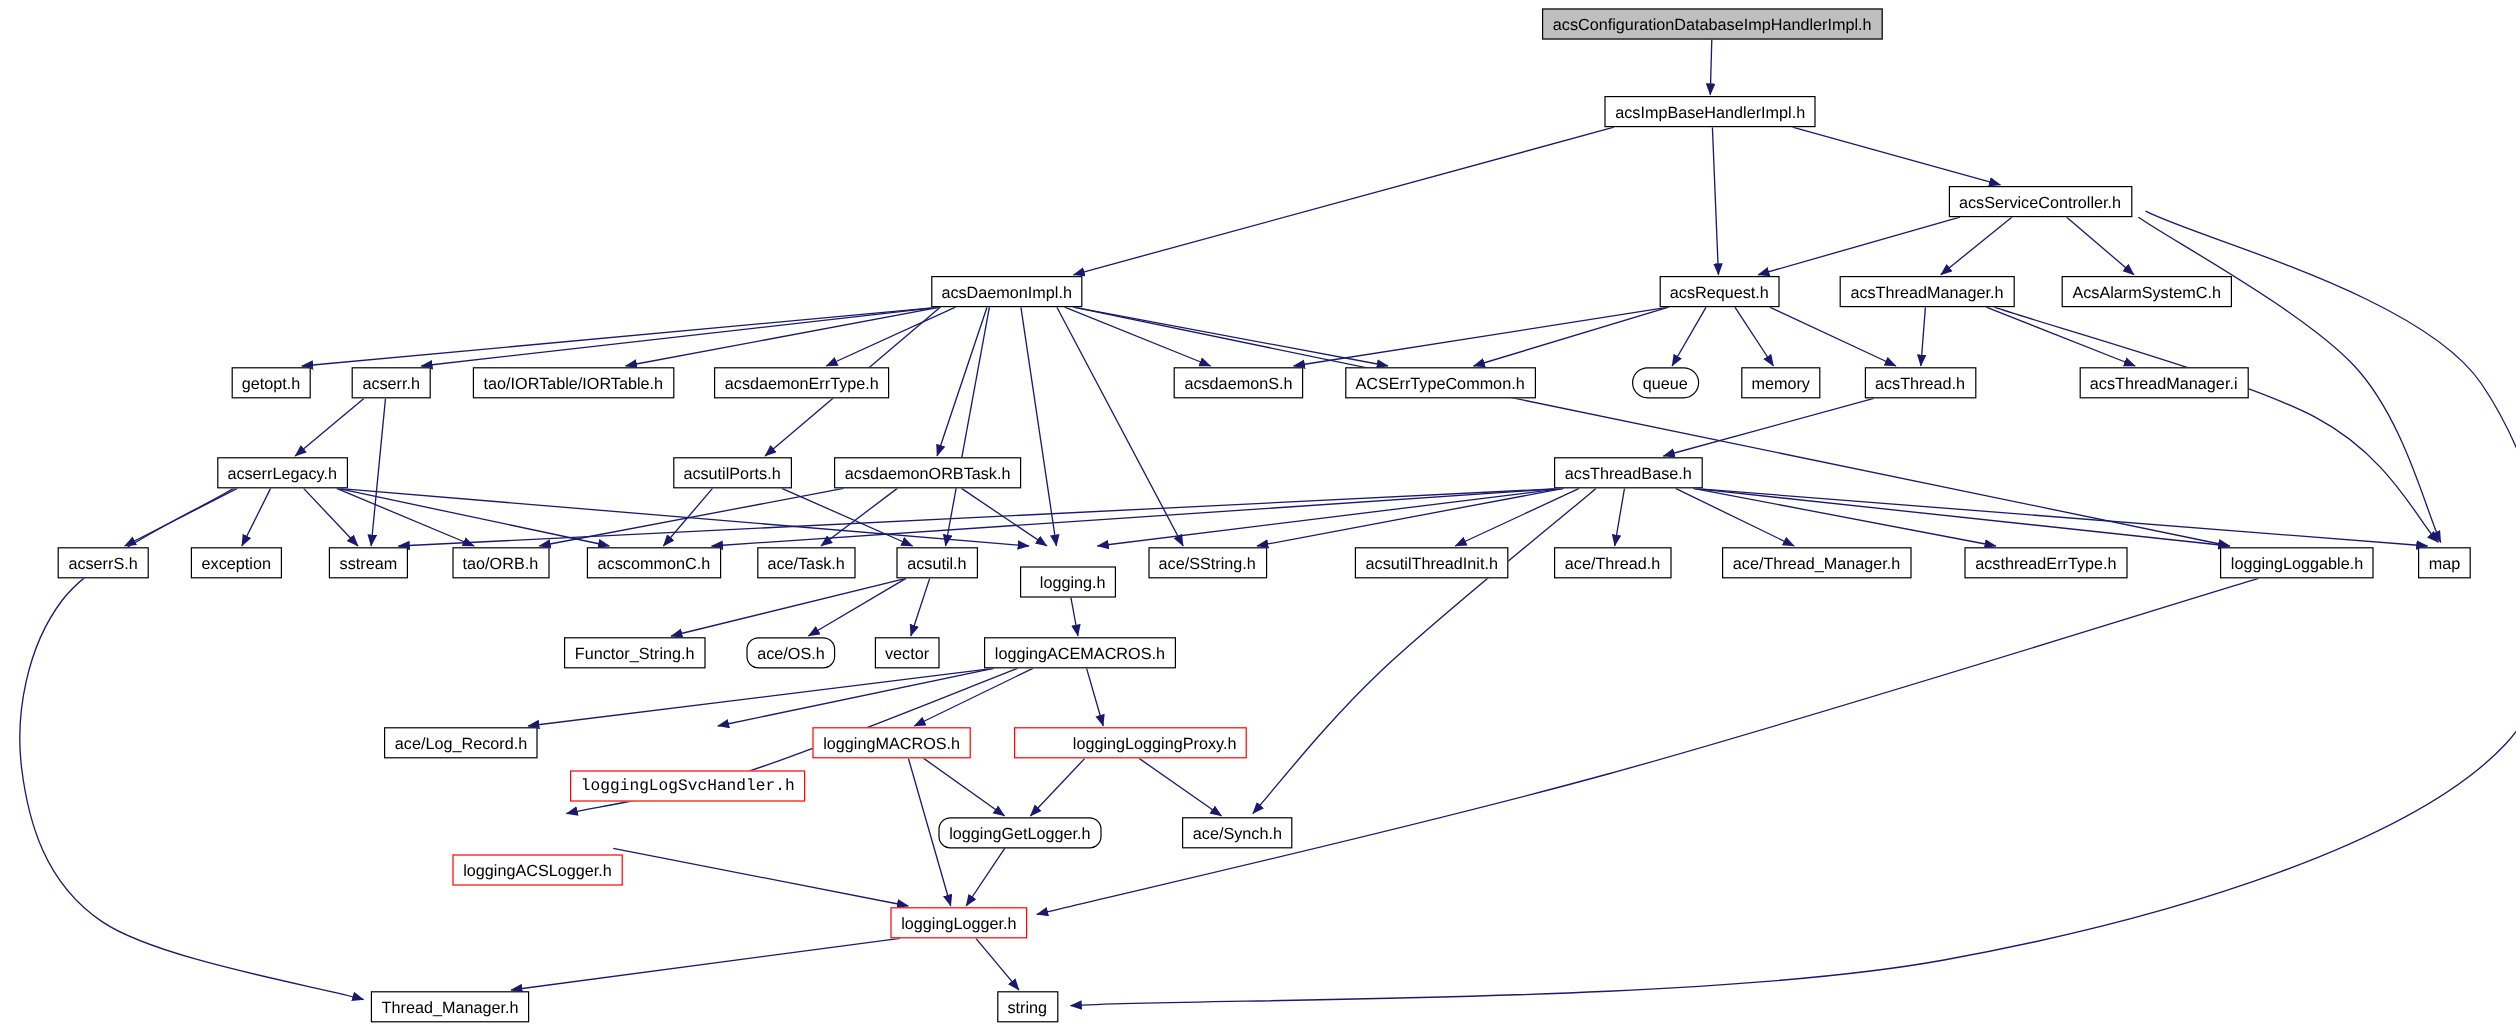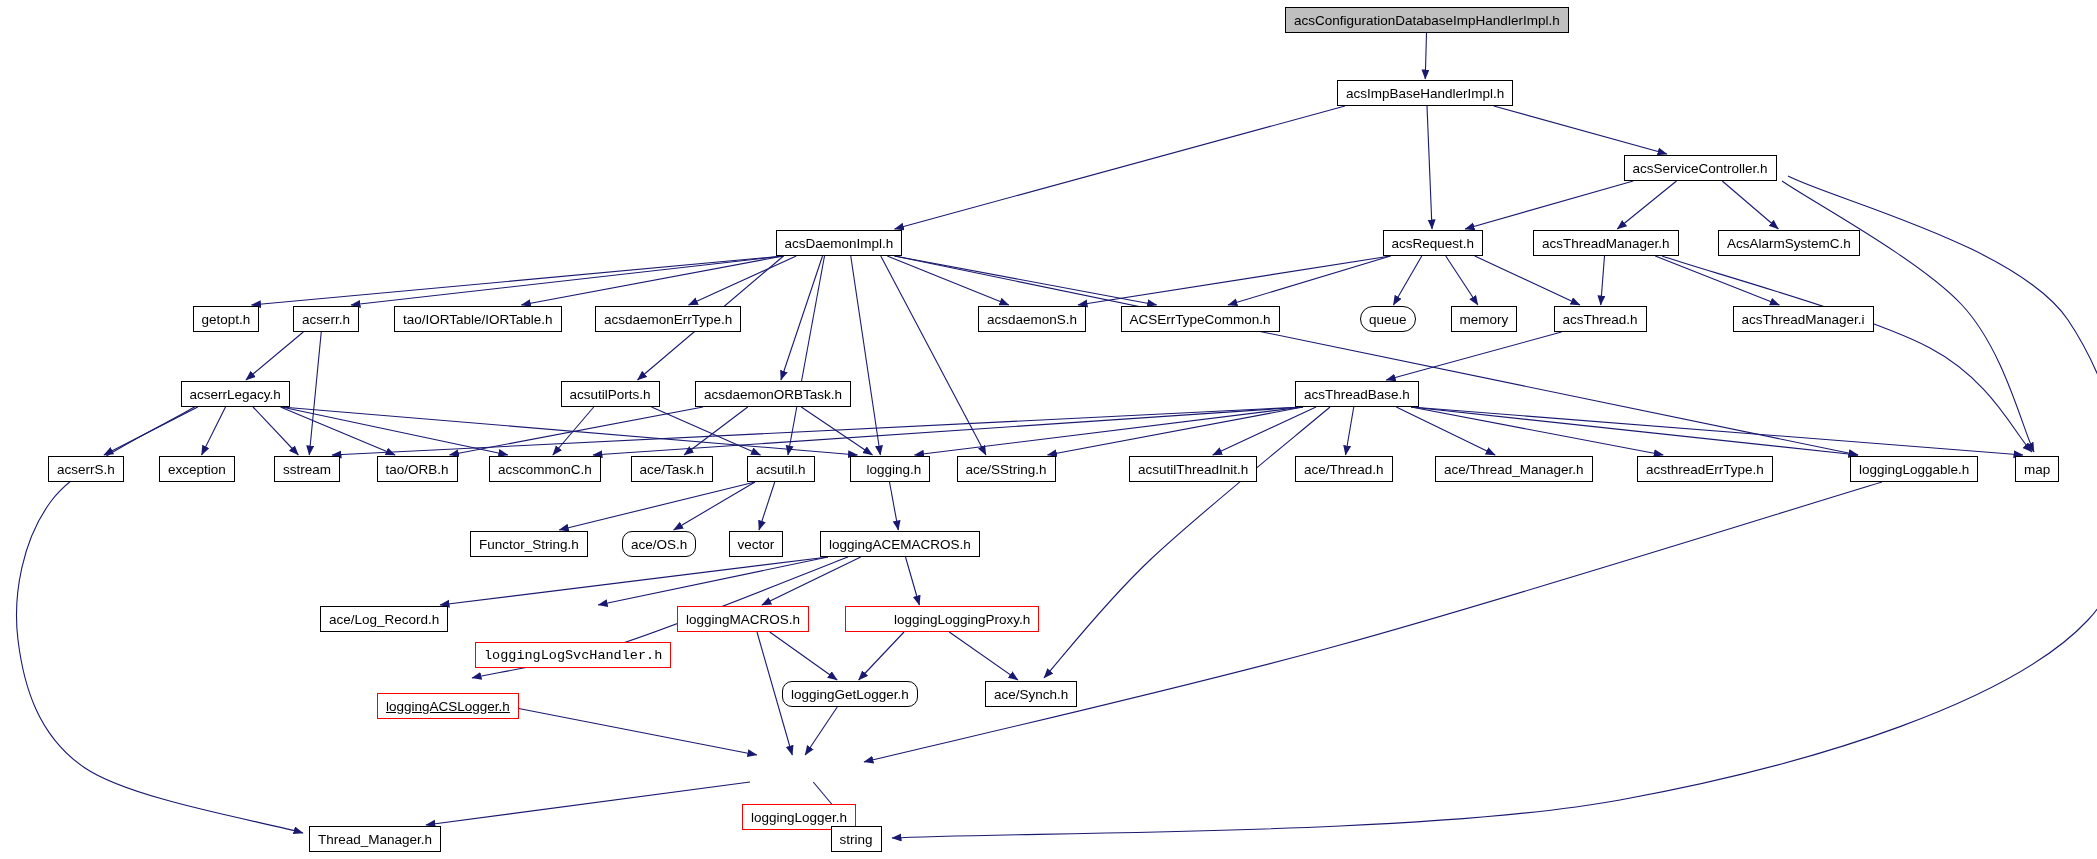--- a/index.html
+++ b/index.html
@@ -141,35 +141,35 @@
     <div class="node" style="top: 381px; border-color: rgb(0, 0, 0); left: 560.5px;">acsutilPorts.h</div>
     <div class="node" style="top: 381px; border-color: rgb(0, 0, 0); left: 695px;">acsdaemonORBTask.h</div>
     <div class="node" style="top: 381px; border-color: rgb(0, 0, 0); left: 1295px;">acsThreadBase.h</div>
     <div class="node" style="top: 456px; border-color: rgb(0, 0, 0); left: 48px;">acserrS.h</div>
     <div class="node" style="top: 456px; border-color: rgb(0, 0, 0); left: 159px;">exception</div>
     <div class="node" style="top: 456px; border-color: rgb(0, 0, 0); left: 274px;">sstream</div>
     <div class="node" style="top: 456px; border-color: rgb(0, 0, 0); left: 376.5px;">tao/ORB.h</div>
     <div class="node" style="top: 456px; border-color: rgb(0, 0, 0); left: 489px;">acscommonC.h</div>
     <div class="node" style="top: 456px; border-color: rgb(0, 0, 0); left: 630.5px;">ace/Task.h</div>
     <div class="node" style="top: 456px; border-color: rgb(0, 0, 0); left: 747px;">acsutil.h</div>
-    <div class="node" style="top: 456px; border-color: rgb(0, 0, 0); left: 849.5px; padding-left: 16px;">logging.h</div>
+    <div class="node" style="top: 472px; border-color: rgb(0, 0, 0); left: 849.5px; padding-left: 16px;">logging.h</div>
     <div class="node" style="top: 456px; border-color: rgb(0, 0, 0); left: 956.5px;">ace/SString.h</div>
     <div class="node" style="top: 456px; border-color: rgb(0, 0, 0); left: 1129px;">acsutilThreadInit.h</div>
     <div class="node" style="top: 456px; border-color: rgb(0, 0, 0); left: 1295px;">ace/Thread.h</div>
     <div class="node" style="top: 456px; border-color: rgb(0, 0, 0); left: 1435px;">ace/Thread_Manager.h</div>
     <div class="node" style="top: 456px; border-color: rgb(0, 0, 0); left: 1637px;">acsthreadErrType.h</div>
     <div class="node" style="top: 456px; border-color: rgb(0, 0, 0); left: 1850px;">loggingLoggable.h</div>
     <div class="node" style="top: 456px; border-color: rgb(0, 0, 0); left: 2015px;">map</div>
     <div class="node" style="top: 531px; border-color: rgb(0, 0, 0); left: 470px;">Functor_String.h</div>
     <div class="node" style="top: 531px; border-color: rgb(0, 0, 0); left: 622px; border-radius: 10px;">ace/OS.h</div>
     <div class="node" style="top: 531px; border-color: rgb(0, 0, 0); left: 728.5px;">vector</div>
     <div class="node" style="top: 531px; border-color: rgb(0, 0, 0); left: 820px;">loggingACEMACROS.h</div>
     <div class="node" style="top: 606px; border-color: rgb(0, 0, 0); left: 320px;">ace/Log_Record.h</div>
     <div class="node red" style="top: 642px; border-color: rgb(255, 0, 0); left: 475px; font-family: Liberation Mono, monospace;">loggingLogSvcHandler.h</div>
     <div class="node red" style="top: 606px; border-color: rgb(255, 0, 0); left: 677px;">loggingMACROS.h</div>
     <div class="node red" style="top: 606px; border-color: rgb(255, 0, 0); left: 845px; padding-left: 48px;">loggingLoggingProxy.h</div>
-    <div class="node red" style="top: 693px; border-color: rgb(255, 0, 0); left: 377px; text-decoration: underline;">loggingACSLogger.h</div>
+    <div class="node red" style="top: 712px; border-color: rgb(255, 0, 0); left: 377px;">loggingACSLogger.h</div>
     <div class="node" style="top: 681px; border-color: rgb(0, 0, 0); left: 782px; border-radius: 10px;">loggingGetLogger.h</div>
     <div class="node" style="top: 681px; border-color: rgb(0, 0, 0); left: 985px;">ace/Synch.h</div>
-    <div class="node red" style="top: 756px; border-color: rgb(255, 0, 0); left: 742px; margin-top: 48px;">loggingLogger.h</div>
+    <div class="node red" style="top: 756px; border-color: rgb(255, 0, 0); left: 742px;">loggingLogger.h</div>
     <div class="node" style="top: 826px; border-color: rgb(0, 0, 0); left: 309px;">Thread_Manager.h</div>
     <div class="node" style="top: 826px; border-color: rgb(0, 0, 0); left: 830.5px;">string</div>
   </div>
 
 </body></html>

